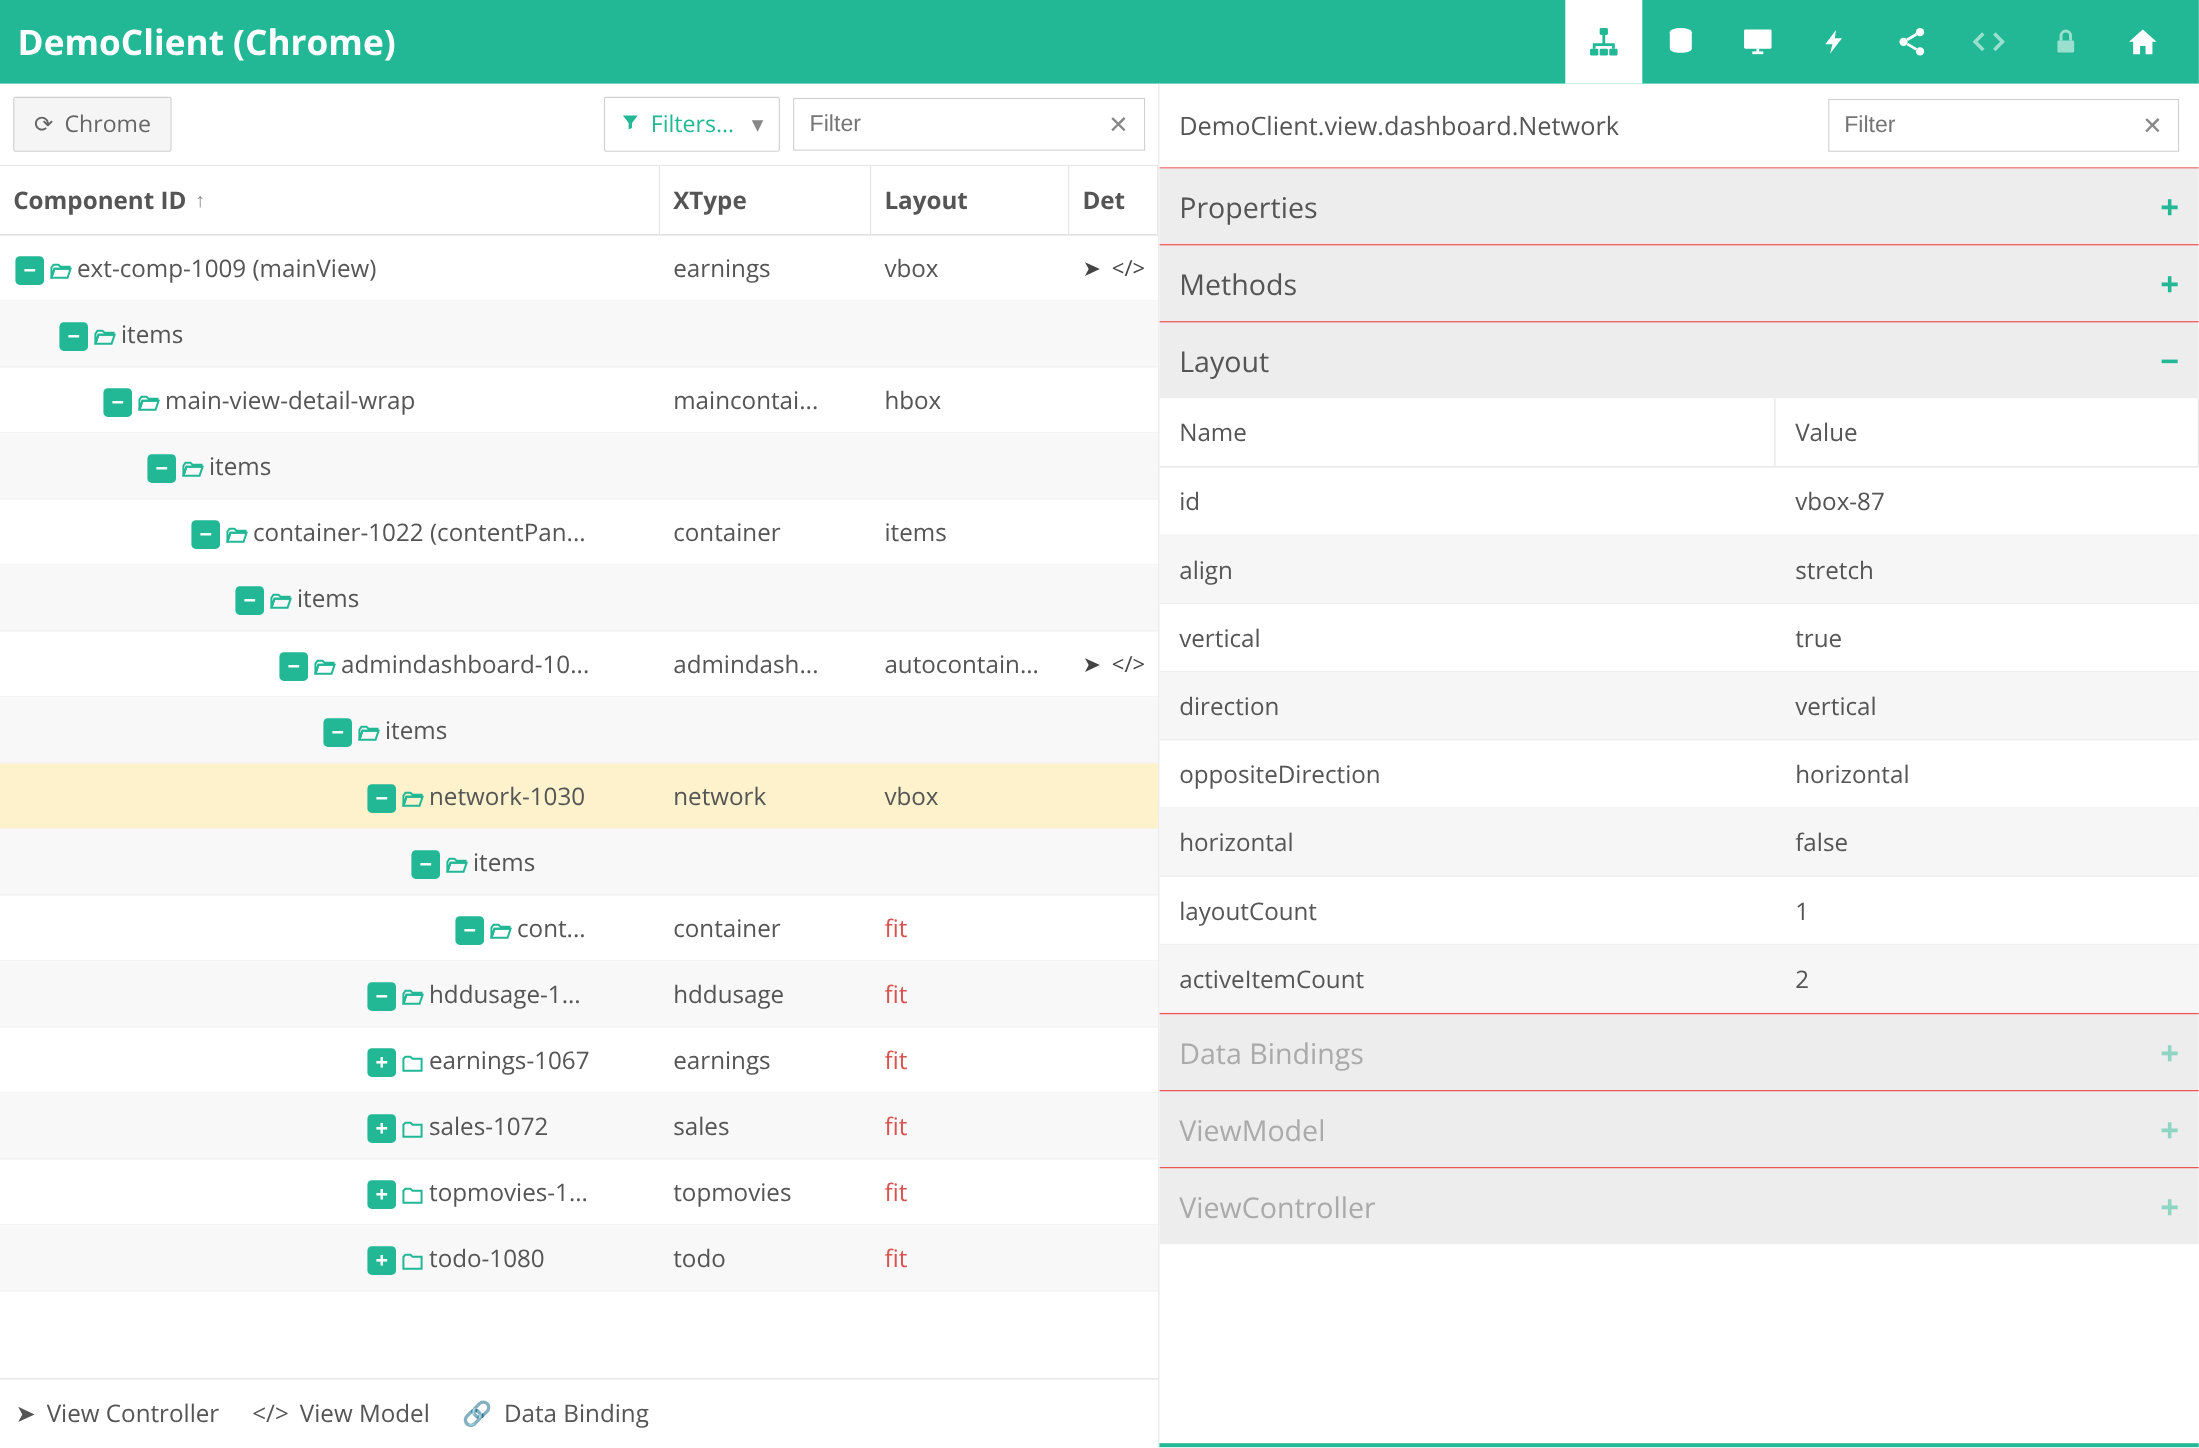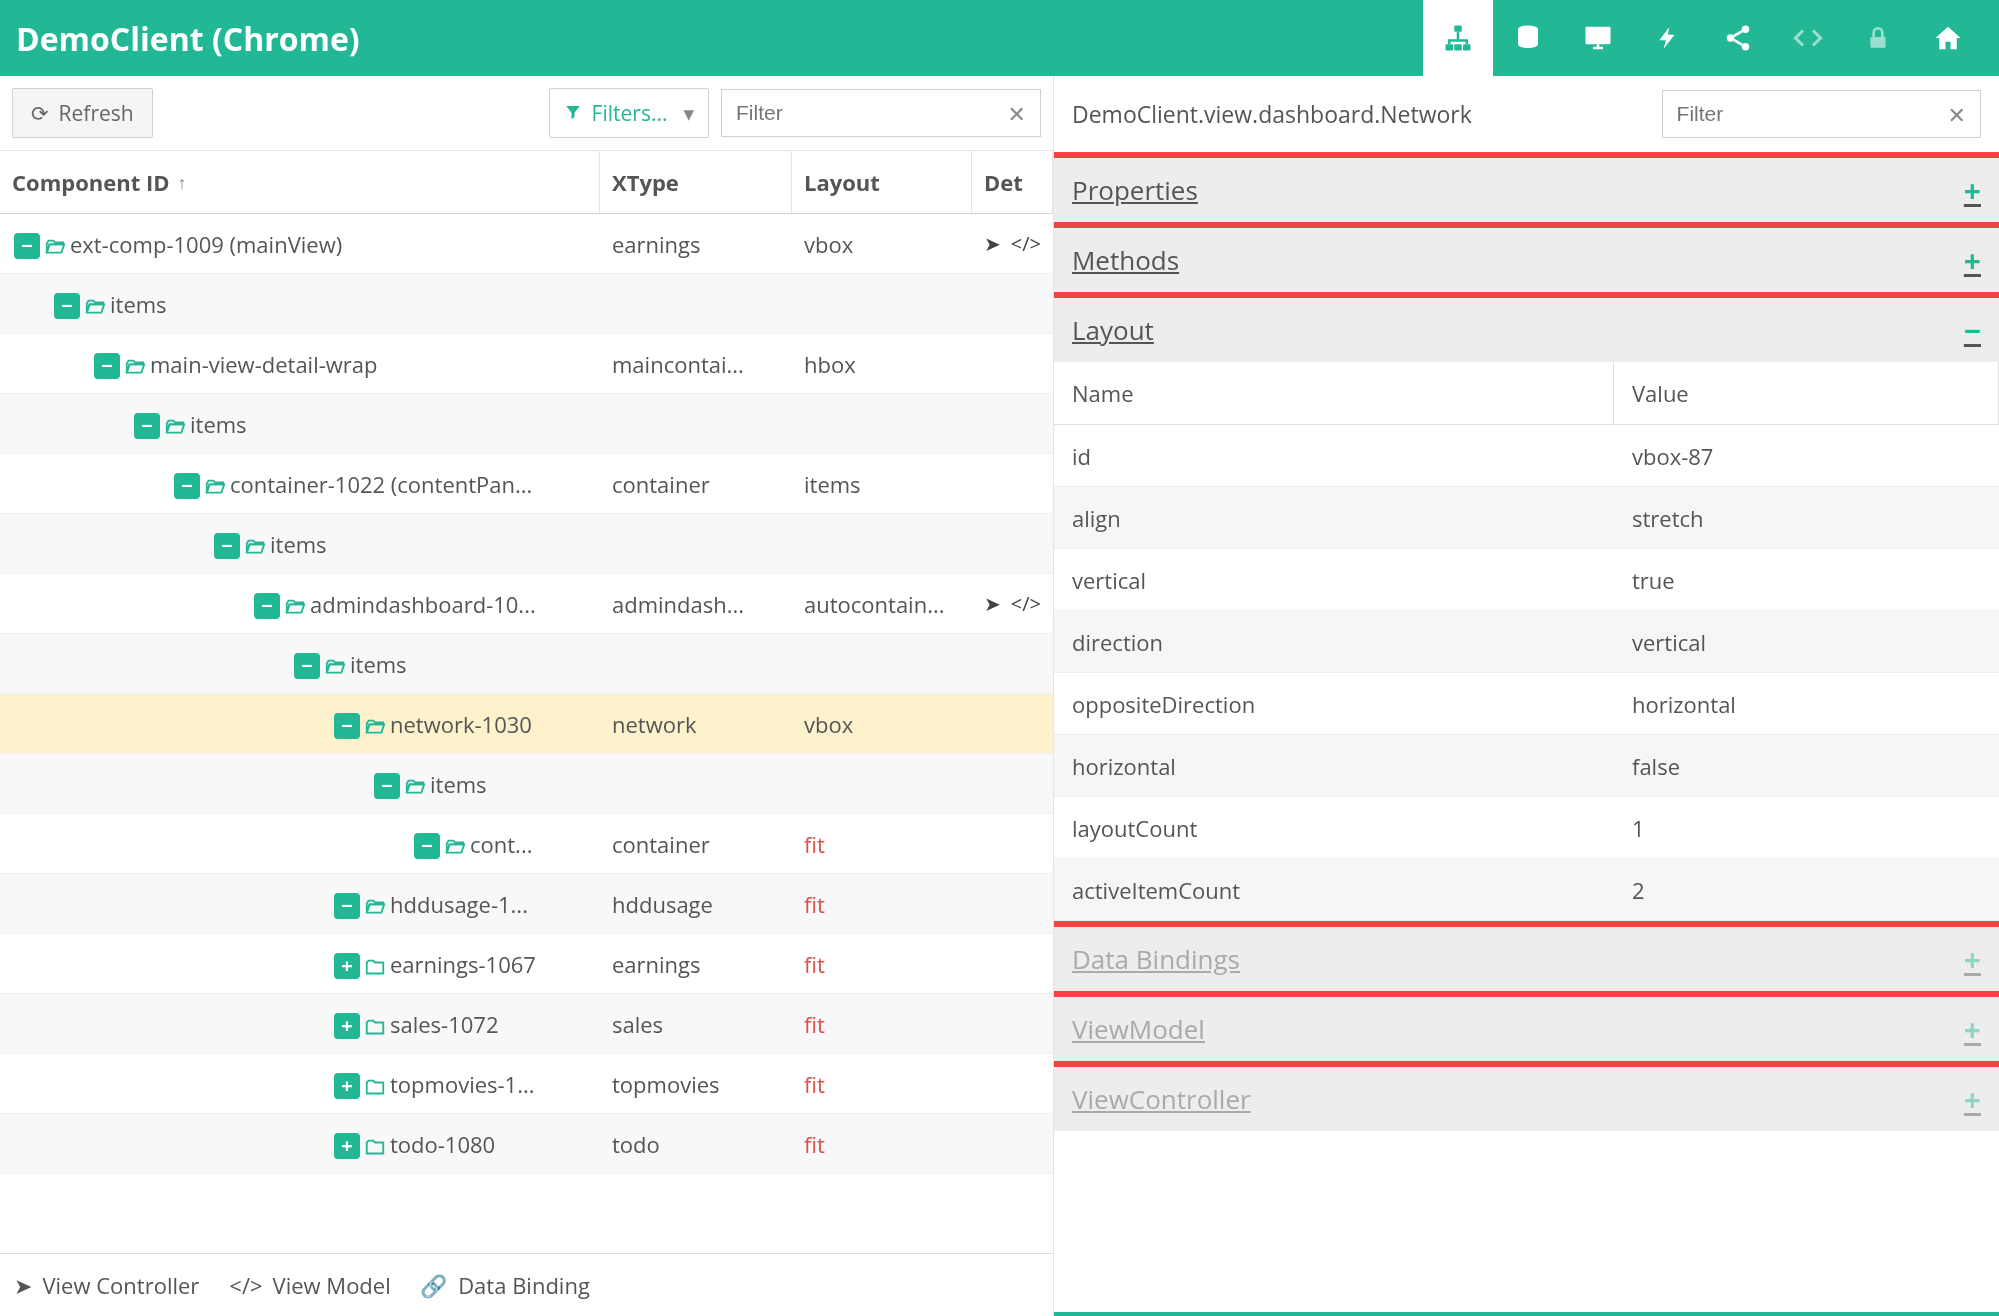--- a/index.html
+++ b/index.html
@@ -43,21 +43,21 @@
 .expander.minus::before { content: "−"; }
 .folder-icon { color: #22b896; font-size: 24px; flex-shrink:0; }
 .folder-icon svg { width: 26px; height: 22px; display:block; }
 .indent { display:inline-block; flex-shrink:0; }
 .detail-icon { font-size:20px; color:#444; }
 .footer { border-top: 1px solid #ddd; padding: 16px 14px; display: flex; gap: 30px; font-size: 22px; color: #555; }
 .footer-item { display: inline-flex; align-items: center; gap: 10px; cursor:pointer; }
 .right-top { display: flex; align-items: center; padding: 14px 18px; gap: 12px; }
 .right-title { flex: 1; font-size: 23px; color: #555; }
 .accordion { flex:1; overflow:auto; border-bottom: 4px solid #22b896;}
-.acc-head { background: #ededed; display: flex; align-items: center; justify-content: space-between; padding: 0 18px; height: 70px; font-size: 26px; color: #555; border-top: 6px solid #ef4444; cursor:pointer;text-decoration:underline;}
+.acc-head { background: #ededed; display: flex; align-items: center; justify-content: space-between; padding: 0 18px; height: 70px; font-size: 26px; color: #555; border-top: 1px solid #ef4444; cursor:pointer;}
 .acc-head.dim { color: #aaa; }
 .acc-head .toggle { color: #22b896; font-size: 30px; font-weight: 700; }
 .acc-head.dim .toggle { color: #8ed6c3; }
 .propgrid-head { display: flex; border-bottom: 1px solid #e0e0e0; }
 .propgrid-head .pcol { padding: 16px 18px; font-size: 22px; color: #555; border-right:1px solid #e0e0e0; }
 .pcol-name { flex: 0 0 560px; }
 .pcol-val { flex: 1; }
 .proprow { display: flex; height: 62px; align-items: center; border-bottom: 1px solid #eee; }
 .proprow.alt { background: #f6f6f6; }
 .proprow .pcell { padding: 0 18px; font-size: 22px; color: #555; }
@@ -123,21 +123,21 @@
         </div>
     </div>
   </div>
 
   <div class="main">
 
     <div class="left">
       <div class="toolbar">
         <div class="btn">
           <span>⟳</span>
-          <span>Refresh</span>
+          <span>Chrome</span>
         </div>
         <div style="flex:1"></div>
         <div class="btn btn-filters">
           <span><svg width="18" height="18" viewBox="0 0 24 24" fill="currentColor">
                 <path d="M3 4h18l-7 9v6l-4 2v-8z"></path>
               </svg></span>
           <span>Filters...</span>
           <span class="caret">▾</span>
         </div>
         <div class="filter-input-wrap">

